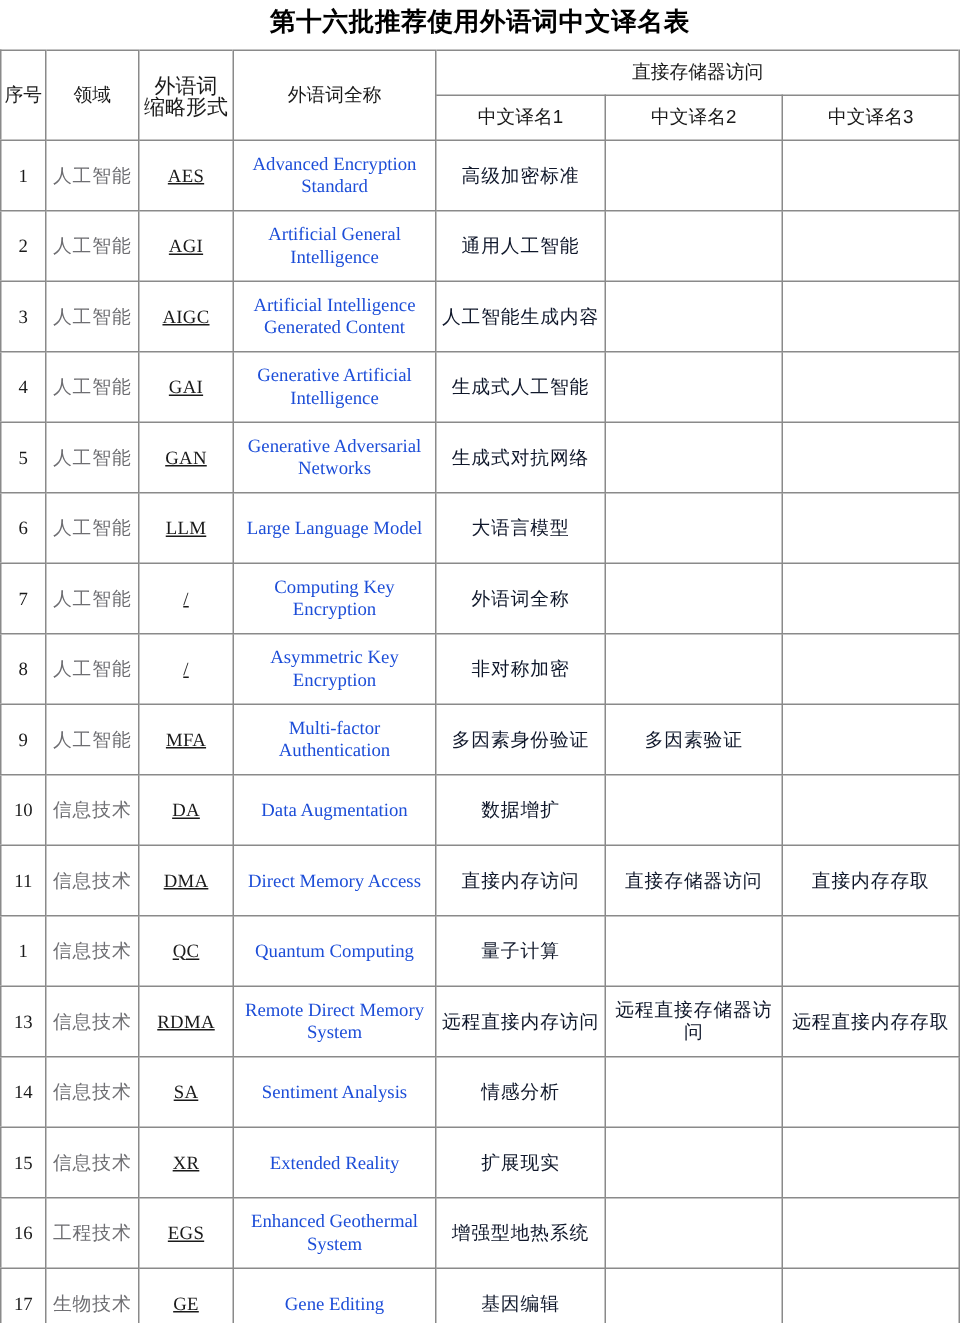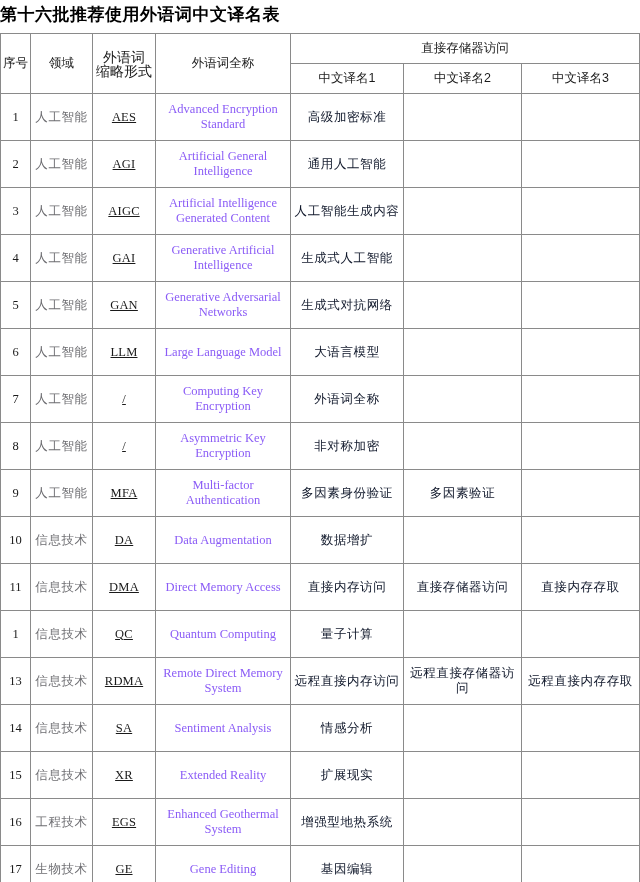--- a/index.html
+++ b/index.html
@@ -17,21 +17,21 @@
   .page {
     position: relative;
     width: 640px;
     height: 882px;
     background: #ffffff;
   }
   .doc-title {
     width: 640px;
     height: 33px;
     line-height: 30px;
-    text-align: left;
+    text-align: center;
     font-size: 17px;
     font-weight: bold;
     letter-spacing: 0.5px;
     color: #000000;
     font-family: "Liberation Serif", "DejaVu Serif", serif;
   }
   table.term-table {
     border-collapse: collapse;
     table-layout: fixed;
     width: 639px;
@@ -93,21 +93,21 @@
     font-family: "Liberation Serif", "DejaVu Serif", serif;
     font-size: 12.5px;
     color: #1a1a1a;
     letter-spacing: 0.2px;
     text-decoration: underline;
   }
   .cell-en {
     font-family: "Liberation Serif", "DejaVu Serif", serif;
     font-size: 12.5px;
     line-height: 15px;
-    color: #8b5cf6;
+    color: #1d4ed8;
     padding-left: 3px;
     padding-right: 3px;
   }
   .cell-tr {
     font-family: "Liberation Sans", "DejaVu Sans", sans-serif;
     font-size: 12.5px;
     line-height: 15px;
     color: #0f172a;
     font-style: oblique 6deg;
     letter-spacing: 0.6px;

